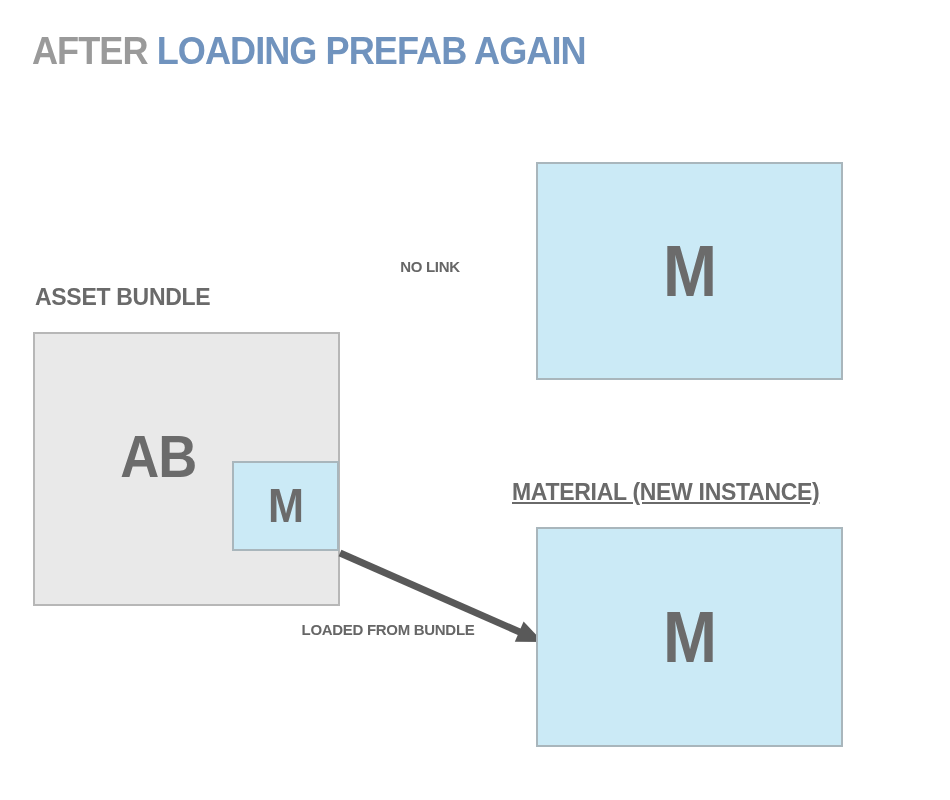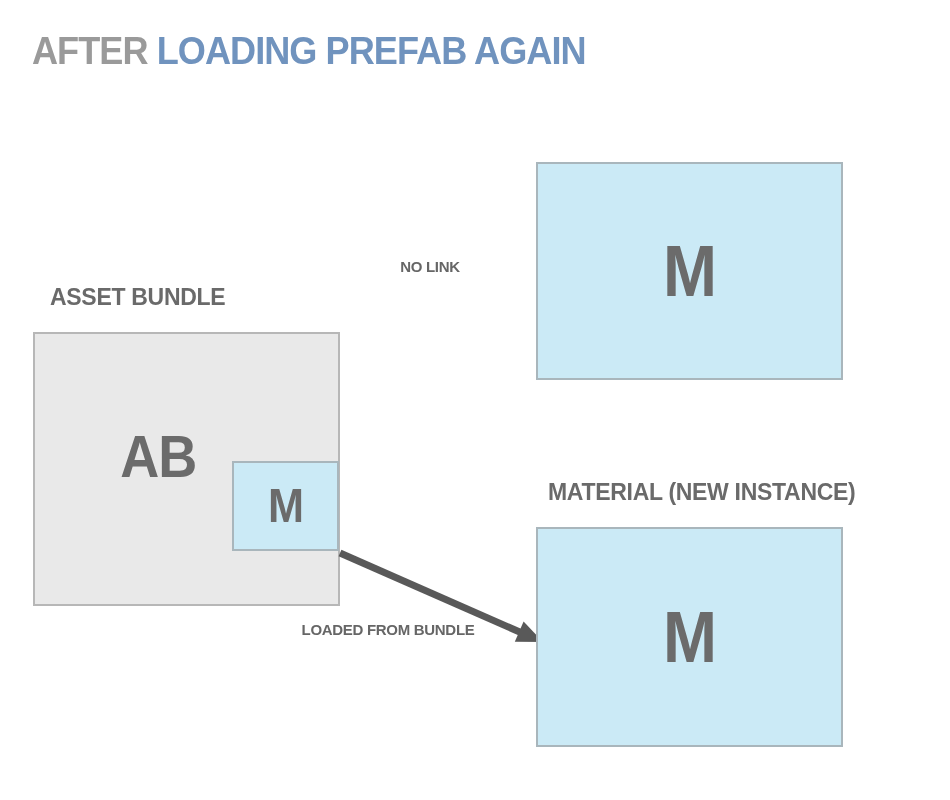--- a/index.html
+++ b/index.html
@@ -43,22 +43,22 @@
 
   .box-label {
     position: absolute;
     font-size: 23px;
     font-weight: bold;
     letter-spacing: -0.3px;
     color: var(--label-text);
     white-space: nowrap;
   }
   .label-material-top  { left: 536px; top: 113px; }
-  .label-asset-bundle  { left: 35px;  top: 284px; margin-left: 15px; }
-  .label-material-new  { left: 548px; top: 479px; }
+  .label-asset-bundle  { left: 35px;  top: 284px; }
+  .label-material-new  { left: 512px; top: 479px; text-decoration: underline; }
 
   .box {
     position: absolute;
     display: flex;
     align-items: center;
     justify-content: center;
   }
   .material-box {
     background: var(--material-fill);
     border: 2px solid var(--material-border);

